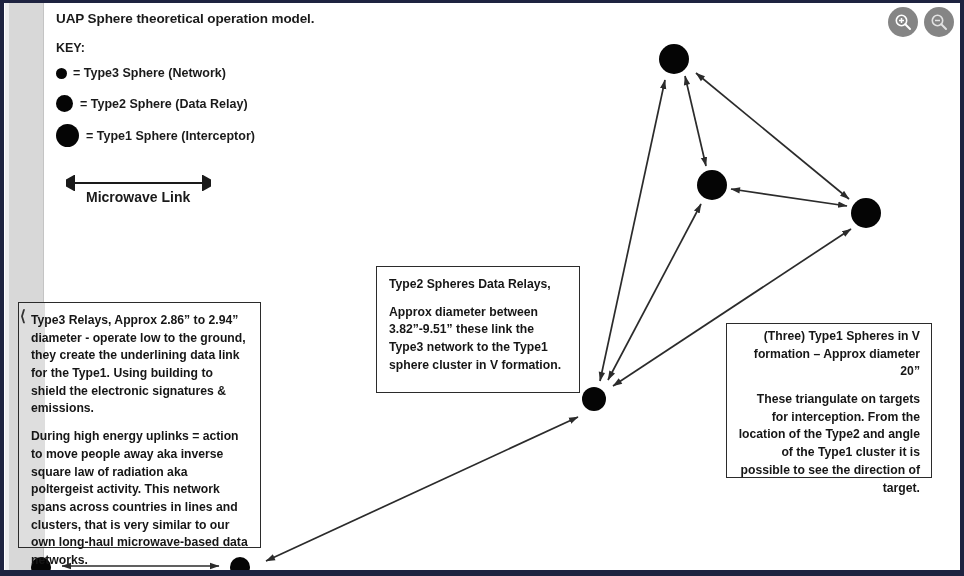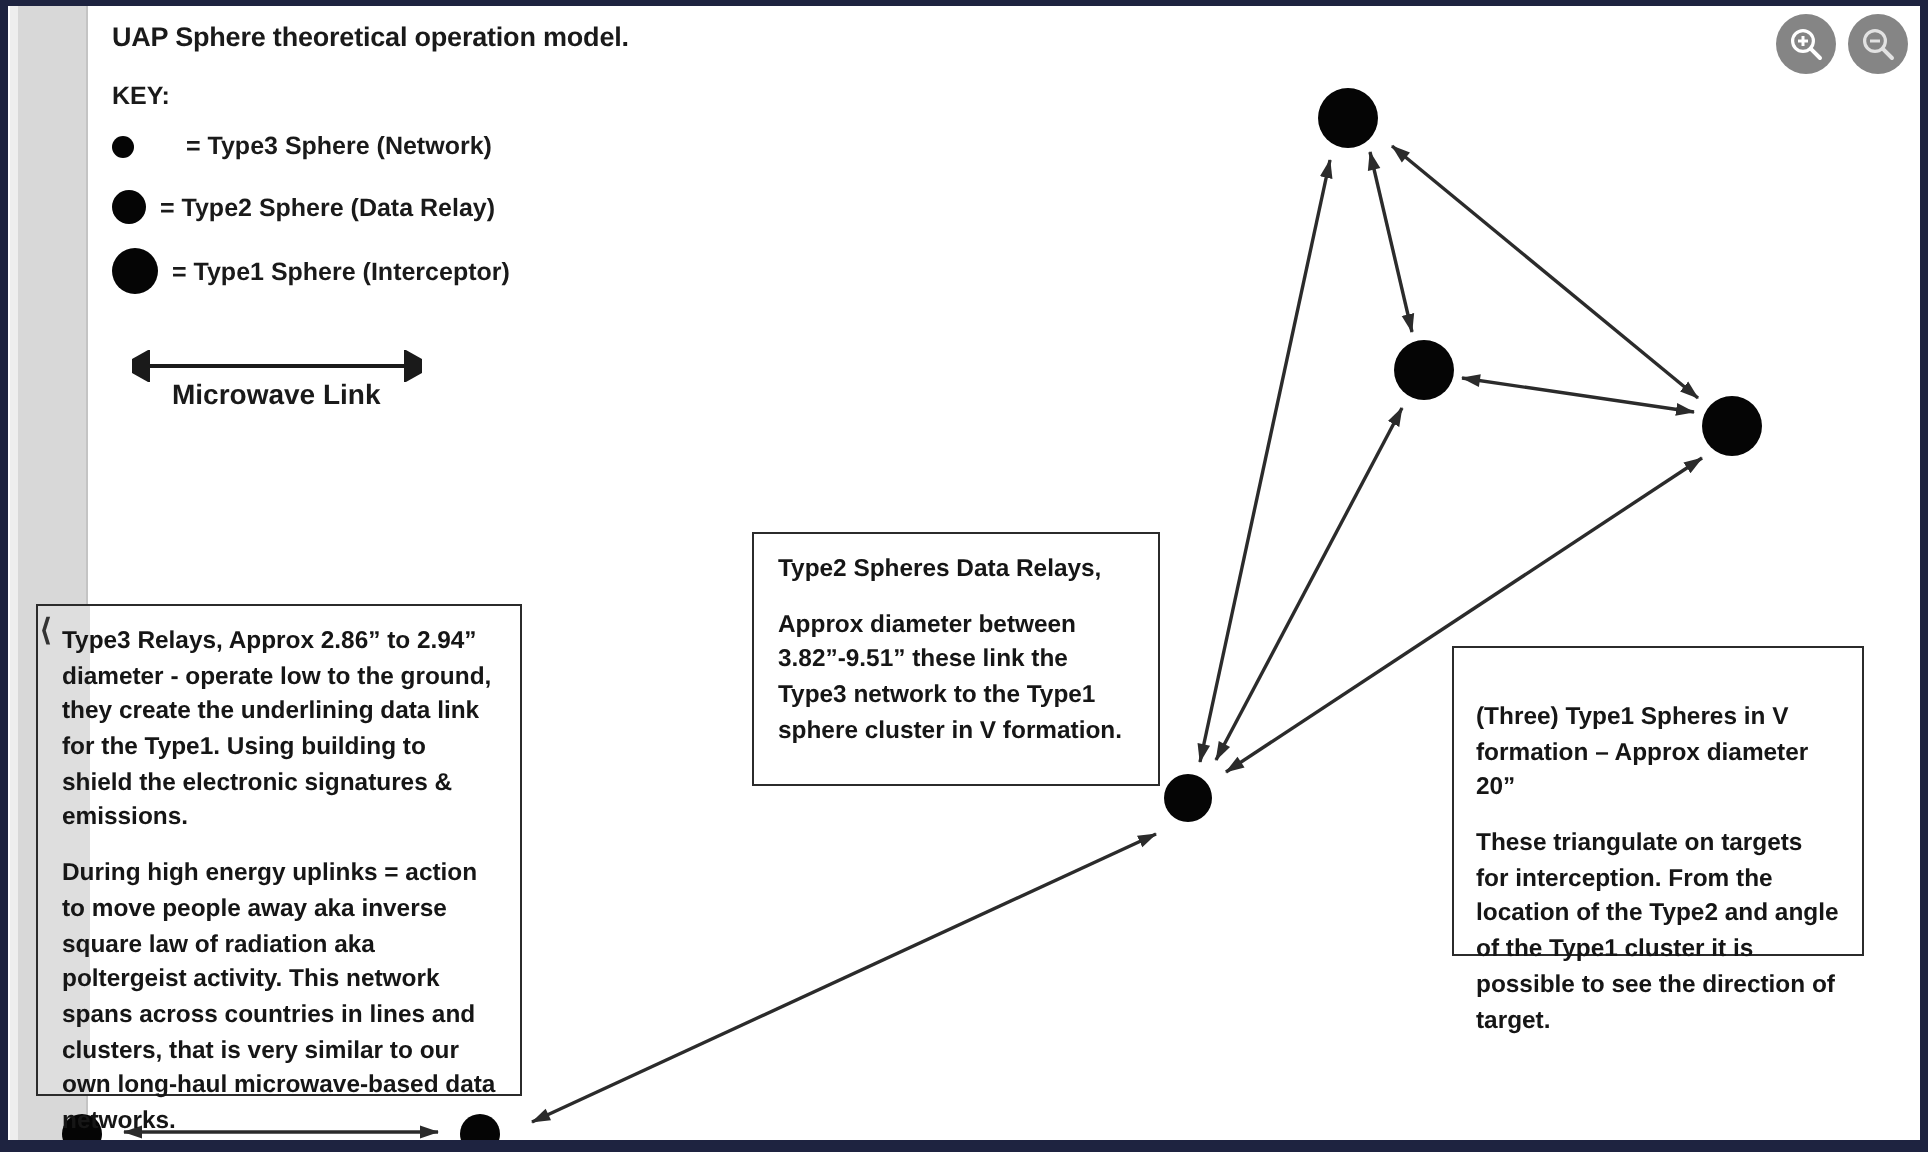--- a/index.html
+++ b/index.html
@@ -144,21 +144,22 @@
     top: 263px;
     width: 204px;
     height: 127px;
     padding: 9px 12px;
   }
   #box-type1 {
     left: 722px;
     top: 320px;
     width: 206px;
     height: 155px;
-    padding: 26px 11px;
+    padding: 4px 11px;
+    text-align: right;
   }
 
   
   #art {
     position: absolute;
     left: 0;
     top: 0;
     width: 956px;
     height: 567px;
     pointer-events: none;
@@ -187,21 +188,21 @@
 <div id="viewer">
   <div id="page">
 
     <div class="gutter">
       <div class="gutter-inner"></div>
     </div>
 
     <div class="title">UAP Sphere theoretical operation model.</div>
     <div class="keylabel">KEY:</div>
 
-    <div class="key-row" style="left:52px; top:63px;gap:20px;">
+    <div class="key-row" style="left:52px; top:63px;">
       <span class="kdot" style="width:11px;height:11px;margin-right:6px;"></span>
       <span class="ktext">= Type3 Sphere (Network)</span>
     </div>
     <div class="key-row" style="left:52px; top:92px;">
       <span class="kdot" style="width:17px;height:17px;margin-right:7px;"></span>
       <span class="ktext">= Type2 Sphere (Data Relay)</span>
     </div>
     <div class="key-row" style="left:52px; top:121px;">
       <span class="kdot" style="width:23px;height:23px;margin-right:7px;"></span>
       <span class="ktext">= Type1 Sphere (Interceptor)</span>

